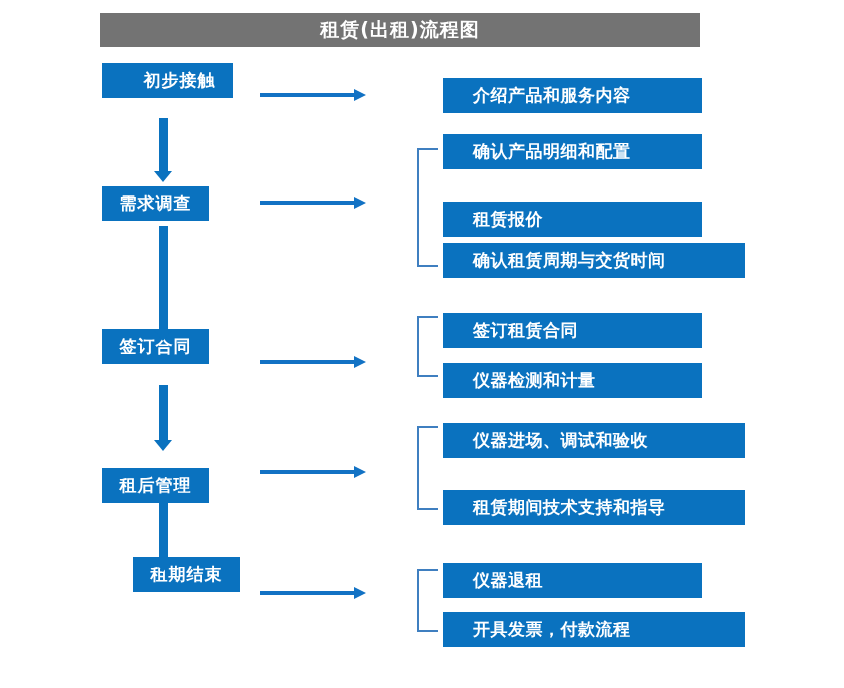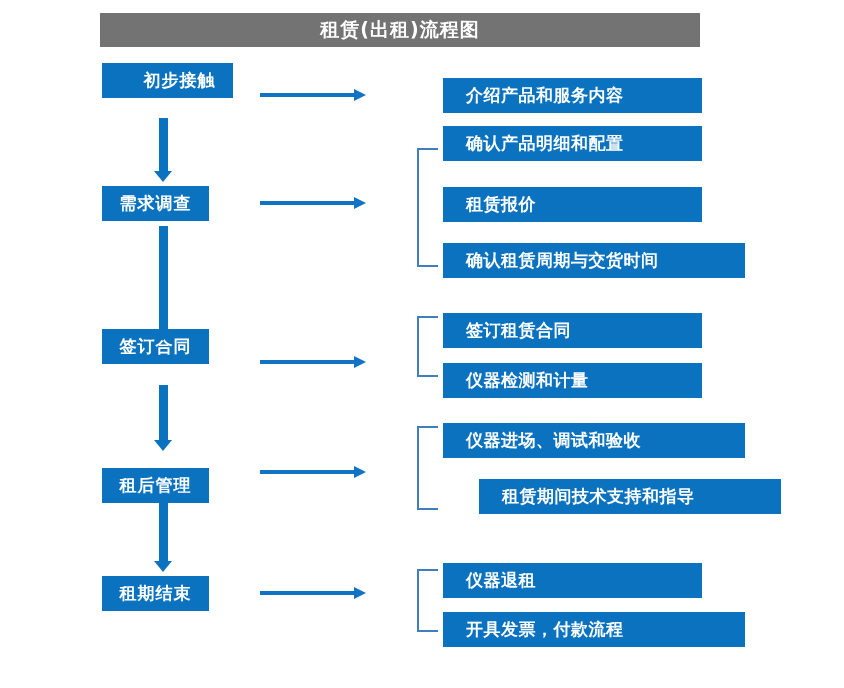--- a/index.html
+++ b/index.html
@@ -54,21 +54,21 @@
     position: absolute;
     left: 443px;
     width: 259px;
     height: 35px;
     background: #0a72bf;
     color: #ffffff;
     display: flex;
     align-items: center;
     font-size: 17px;
     font-weight: bold;
-    padding-left: 23px;
+    padding-left: 30px;
     box-sizing: border-box;
     letter-spacing: 0.5px;
   }
   .detail-box.wide { width: 302px; }
 
   
   .v-arrow {
     position: absolute;
     left: 159px;
     width: 9px;
@@ -134,21 +134,21 @@
   <div class="title-banner">租赁(出租)流程图</div>
 
   <div class="stage-box" style="top:63px;padding-left:24px;">初步接触</div>
 
   <div class="stage-box" style="top:186px;">需求调查</div>
 
   <div class="stage-box" style="top:329px;">签订合同</div>
 
   <div class="stage-box" style="top:468px;">租后管理</div>
 
-  <div class="stage-box" style="top:576px;">租期结束</div>
+  <div class="stage-box" style="top:557px;margin-left:31px;">租期结束</div>
 
   <div class="v-arrow" style="top:118px; height:64px;">
     <div class="shaft" style="height:53px;"></div>
     <div class="head" style="top:53px;"></div>
   </div>
 
   <div class="v-arrow" style="top:226px; height:115px;">
     <div class="shaft" style="height:104px;"></div>
     <div class="head" style="top:104px;"></div>
   </div>
@@ -188,31 +188,31 @@
     <div class="head"></div>
   </div>
 
   <div class="bracket" style="top:148px; height:119px;"></div>
   <div class="bracket" style="top:316px; height:61px;"></div>
   <div class="bracket" style="top:426px; height:84px;"></div>
   <div class="bracket" style="top:569px; height:63px;"></div>
 
   <div class="detail-box" style="top:78px;">介绍产品和服务内容</div>
 
-  <div class="detail-box" style="top:126px;">确认产品明细和配置</div>
-
-  <div class="detail-box" style="top:187px;">租赁报价</div>
+  <div class="detail-box" style="top:134px;">确认产品明细和配置</div>
+
+  <div class="detail-box" style="top:202px;">租赁报价</div>
 
   <div class="detail-box wide" style="top:243px;">确认租赁周期与交货时间</div>
 
   <div class="detail-box" style="top:313px;">签订租赁合同</div>
 
   <div class="detail-box" style="top:363px;">仪器检测和计量</div>
 
   <div class="detail-box wide" style="top:423px;">仪器进场、调试和验收</div>
 
-  <div class="detail-box wide" style="top:479px;margin-left:36px;">租赁期间技术支持和指导</div>
+  <div class="detail-box wide" style="top:490px;">租赁期间技术支持和指导</div>
 
   <div class="detail-box" style="top:563px;">仪器退租</div>
 
   <div class="detail-box wide" style="top:612px;">开具发票，付款流程</div>
 
 </div>
 
 </body></html>

